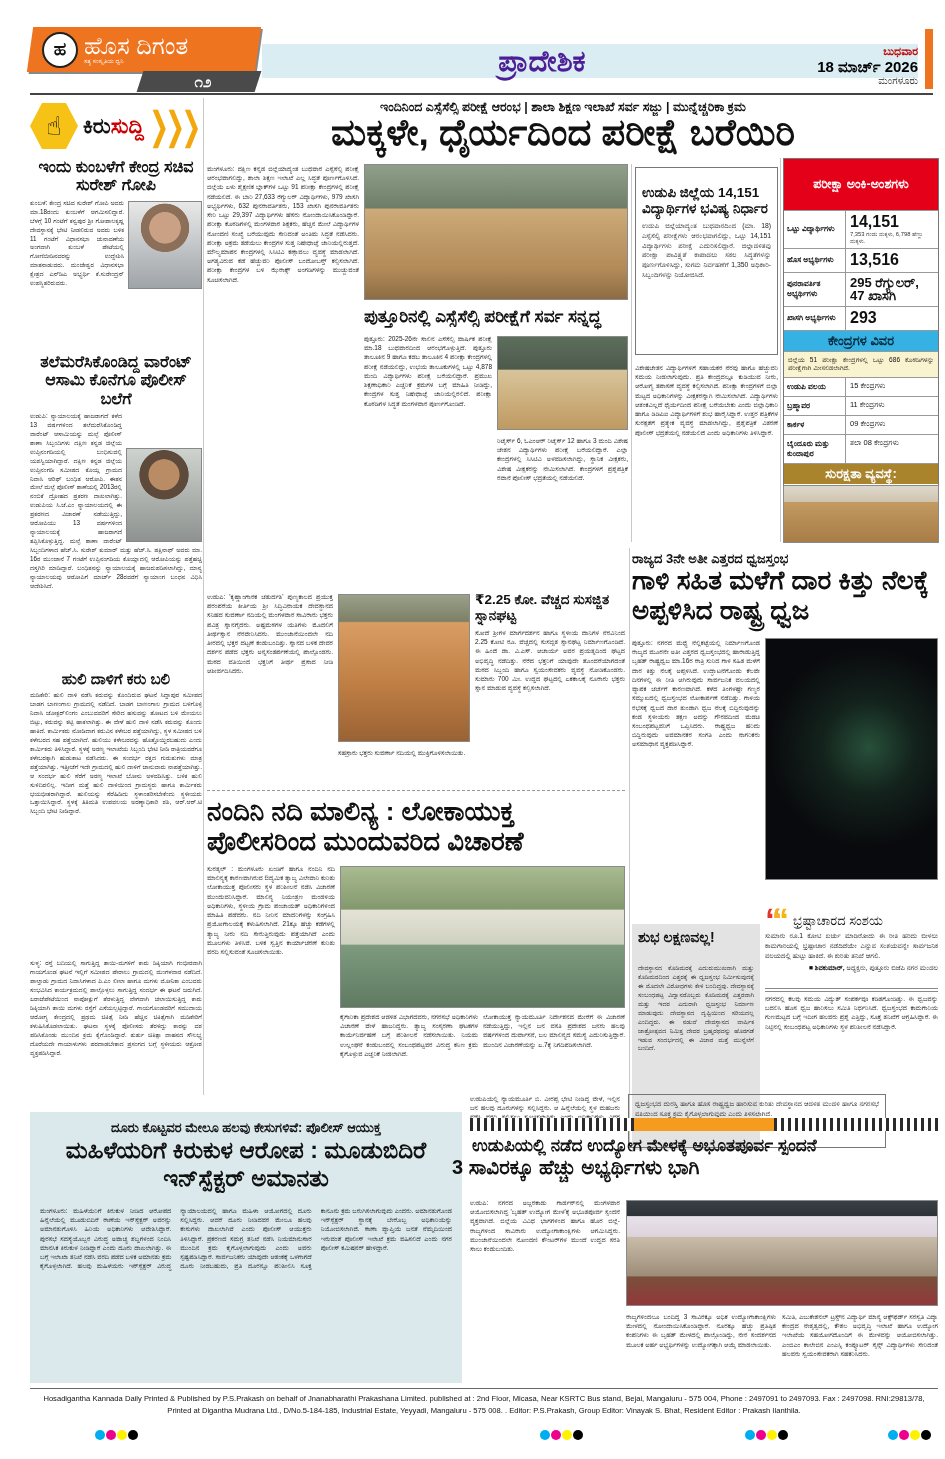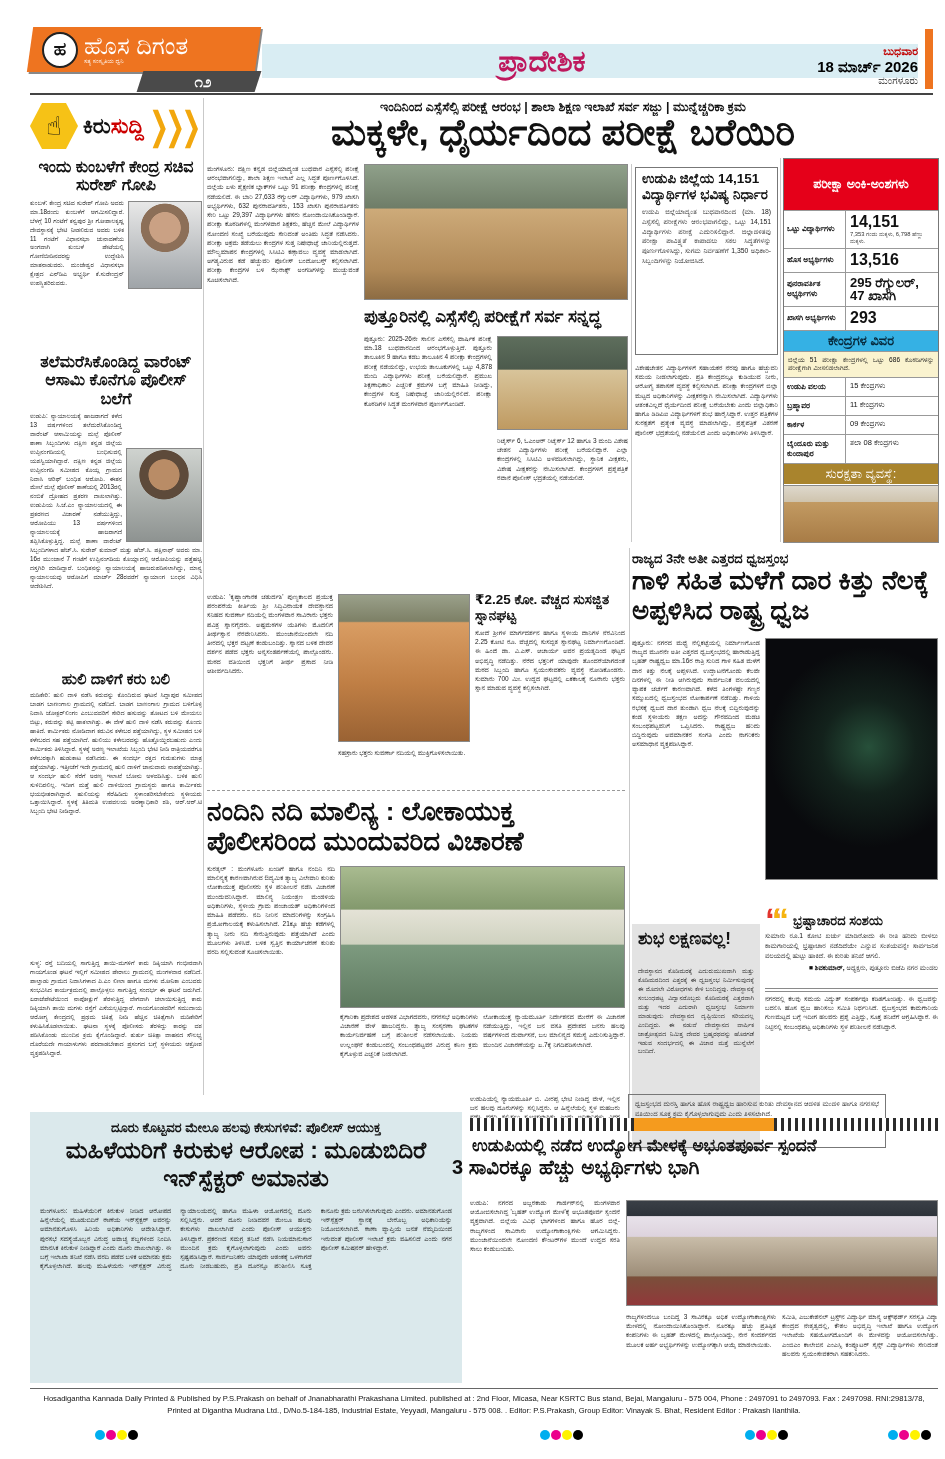--- a/index.html
+++ b/index.html
@@ -13,21 +13,21 @@
   
   .logo-box{position:absolute;left:30px;top:27px;width:228px;height:45px;background:#ee7420;
             transform:skewX(-8deg);box-shadow:2px 2px 0 #888;}
   .logo-inner{position:absolute;left:36px;top:27px;width:220px;height:45px;display:flex;align-items:center;gap:6px;padding-left:6px;box-sizing:border-box;}
   .logo-circle{width:32px;height:32px;border-radius:50%;background:#fff;border:2px solid #222;display:flex;align-items:center;justify-content:center;font-size:18px;color:#111;font-weight:bold;}
   .logo-title{font-size:24px;font-weight:normal;color:#fff;line-height:1;}
   .logo-tagline{font-size:6px;color:#fff;}
   .pagenum-box{position:absolute;left:140px;top:71px;width:118px;height:21px;background:#4a4a4a;transform:skewX(-18deg);}
   .pagenum-text{position:absolute;left:168px;top:71px;width:70px;text-align:center;color:#fff;font-weight:bold;font-size:15px;line-height:21px;}
   .band{position:absolute;left:262px;top:44px;width:656px;height:34px;background:#d9edf3;}
-  .section-title{position:absolute;left:262px;top:44px;width:560px;text-align:center;font-size:29px;font-weight:bold;line-height:34px;color:#be185d;}
+  .section-title{position:absolute;left:262px;top:44px;width:560px;text-align:center;font-size:29px;font-weight:bold;line-height:34px;color:#4c1d95;}
   .date-block{position:absolute;left:770px;top:45px;width:148px;text-align:right;line-height:1.15;}
   .date-day{color:#c00000;font-weight:bold;font-size:11px;}
   .date-full{font-size:15px;font-weight:bold;color:#000;}
   .edition{font-size:10px;color:#222;}
   .orange-strip{position:absolute;left:925px;top:29px;width:8px;height:60px;background:#ee7420;}
   
   .kiru{position:absolute;left:30px;top:100px;width:172px;height:995px;overflow:hidden;}
   .kiru-badge{display:flex;align-items:center;gap:5px;height:52px;}
   .kiru-hex{width:48px;height:46px;background:#f6c216;clip-path:polygon(25% 0,75% 0,100% 50%,75% 100%,25% 100%,0 50%);
             display:flex;align-items:center;justify-content:center;font-size:26px;}
@@ -36,47 +36,47 @@
   .kiru-chev{color:#f2a70d;font-size:24px;font-weight:bold;letter-spacing:-4px;transform:scaleY(1.6);}
   .side-head{font-weight:bold;text-align:center;font-size:16px;line-height:1.15;margin:6px 0 4px 0;}
   .side-head.small{font-size:15px;}
   .side-body{font-size:6.3px;line-height:1.42;text-align:justify;overflow:hidden;}
   .side-photo{float:right;margin:2px 0 2px 4px;border:1px solid #888;}
   .ph-man1{width:72px;height:86px;background:radial-gradient(circle at 50% 30%,#caa184 22%,#8c6f58 23% 34%,transparent 35%),linear-gradient(#e8e8e8,#9fa4a8);}
   .ph-man2{width:74px;height:92px;background:radial-gradient(circle at 50% 28%,#b98c66 20%,#5d4a3a 21% 32%,transparent 33%),linear-gradient(#cfd3cf,#8e9391);}
   
   .kicker{font-weight:bold;font-size:12.5px;text-align:center;}
   .lead-head{font-weight:bold;font-size:37px;text-align:center;line-height:1.05;}
-  .boxed{border:1.5px solid #777;padding:3px 6px;box-sizing:border-box;overflow:hidden;}
+  .boxed{border:1.5px solid #777;padding:17px 6px;box-sizing:border-box;overflow:hidden;}
   .box-title{font-weight:bold;font-size:13.5px;line-height:1.2;margin-bottom:4px;}
   .sub-head{font-weight:bold;font-size:17px;line-height:1.15;}
   
   .stats{position:absolute;left:783px;top:158px;width:156px;border:1px solid #777;box-sizing:border-box;background:#fff;}
   .stats-hdr{background:#e50019;color:#fff;font-weight:bold;font-size:12.5px;text-align:center;padding:18px 0;}
   .stats-row{display:flex;border-top:1px solid #999;}
   .stats-label{width:62px;font-size:7.5px;font-weight:bold;padding:4px 3px;box-sizing:border-box;border-right:1px solid #999;display:flex;align-items:center;}
   .stats-val{flex:1;padding:3px 4px;}
   .stats-num{font-size:16px;font-weight:bold;line-height:1.05;}
   .stats-sub{font-size:5.8px;color:#333;line-height:1.2;}
   .stats-hdr2{background:#35b1e4;color:#06283a;font-weight:bold;font-size:13px;text-align:center;padding:2px 0;border-top:1px solid #999;}
   .stats-note{background:#faf3cf;font-size:6.6px;line-height:1.35;padding:4px 4px;text-align:justify;border-top:1px solid #999;}
-  .stats-hdr3{background:#a9842d;color:#fff;font-weight:normal;font-size:13px;text-align:center;padding:2px 8px;border-top:1px solid #999;}
+  .stats-hdr3{background:#a9842d;color:#fff;font-weight:bold;font-size:13px;text-align:center;padding:2px 8px;border-top:1px solid #999;}
   .stats-sec{font-size:6.8px;line-height:1.4;padding:4px 4px;}
   .c-val{font-size:7.5px;}
   
   .quote-box{position:absolute;left:765px;top:886px;width:173px;height:102px;border-bottom:4px double #8a8a8a;overflow:hidden;}
   .q-top{display:flex;align-items:center;gap:4px;}
   .q-mark{font-size:34px;font-weight:bold;line-height:0.6;transform:rotate(180deg);}
   .q1{color:#e2342c;} .q2{color:#f6b40e;margin-left:-14px;}
-  .q-title{font-weight:bold;font-size:13px;line-height:1.1;margin-top:28px;}
+  .q-title{font-weight:normal;font-size:13px;line-height:1.1;margin-top:28px;}
   .q-body{font-size:6.8px;line-height:1.45;text-align:justify;margin-top:3px;}
   .q-author{font-size:6.8px;text-align:right;margin-top:3px;}
   .q-author b{font-weight:bold;}
   .shubha{position:absolute;left:632px;top:924px;width:128px;height:226px;background:#e3e3e3;padding:5px 6px;box-sizing:border-box;overflow:hidden;}
-  .shubha-title{font-weight:bold;font-size:17px;margin-bottom:18px;}
+  .shubha-title{font-weight:bold;font-size:14px;margin-bottom:18px;}
   
   .inspector-bg{position:absolute;left:30px;top:1112px;width:432px;height:271px;background:#dbe9ec;}
   .stripe-bar{position:absolute;left:470px;top:1118px;width:468px;height:13px;display:flex;}
   .stripes{flex:1;background:repeating-linear-gradient(90deg,#2b2b2b 0 3px,#fff 3px 7px);}
   .stripe-orange{width:140px;background:#f59b1e;}
   .three-col{column-count:3;column-gap:9px;}
   
   .footer-line{position:absolute;left:30px;width:908px;text-align:center;font-size:7.6px;color:#111;}
   .cmyk{position:absolute;top:1430px;display:flex;gap:1px;}
   .dot{width:10px;height:10px;border-radius:50%;}

